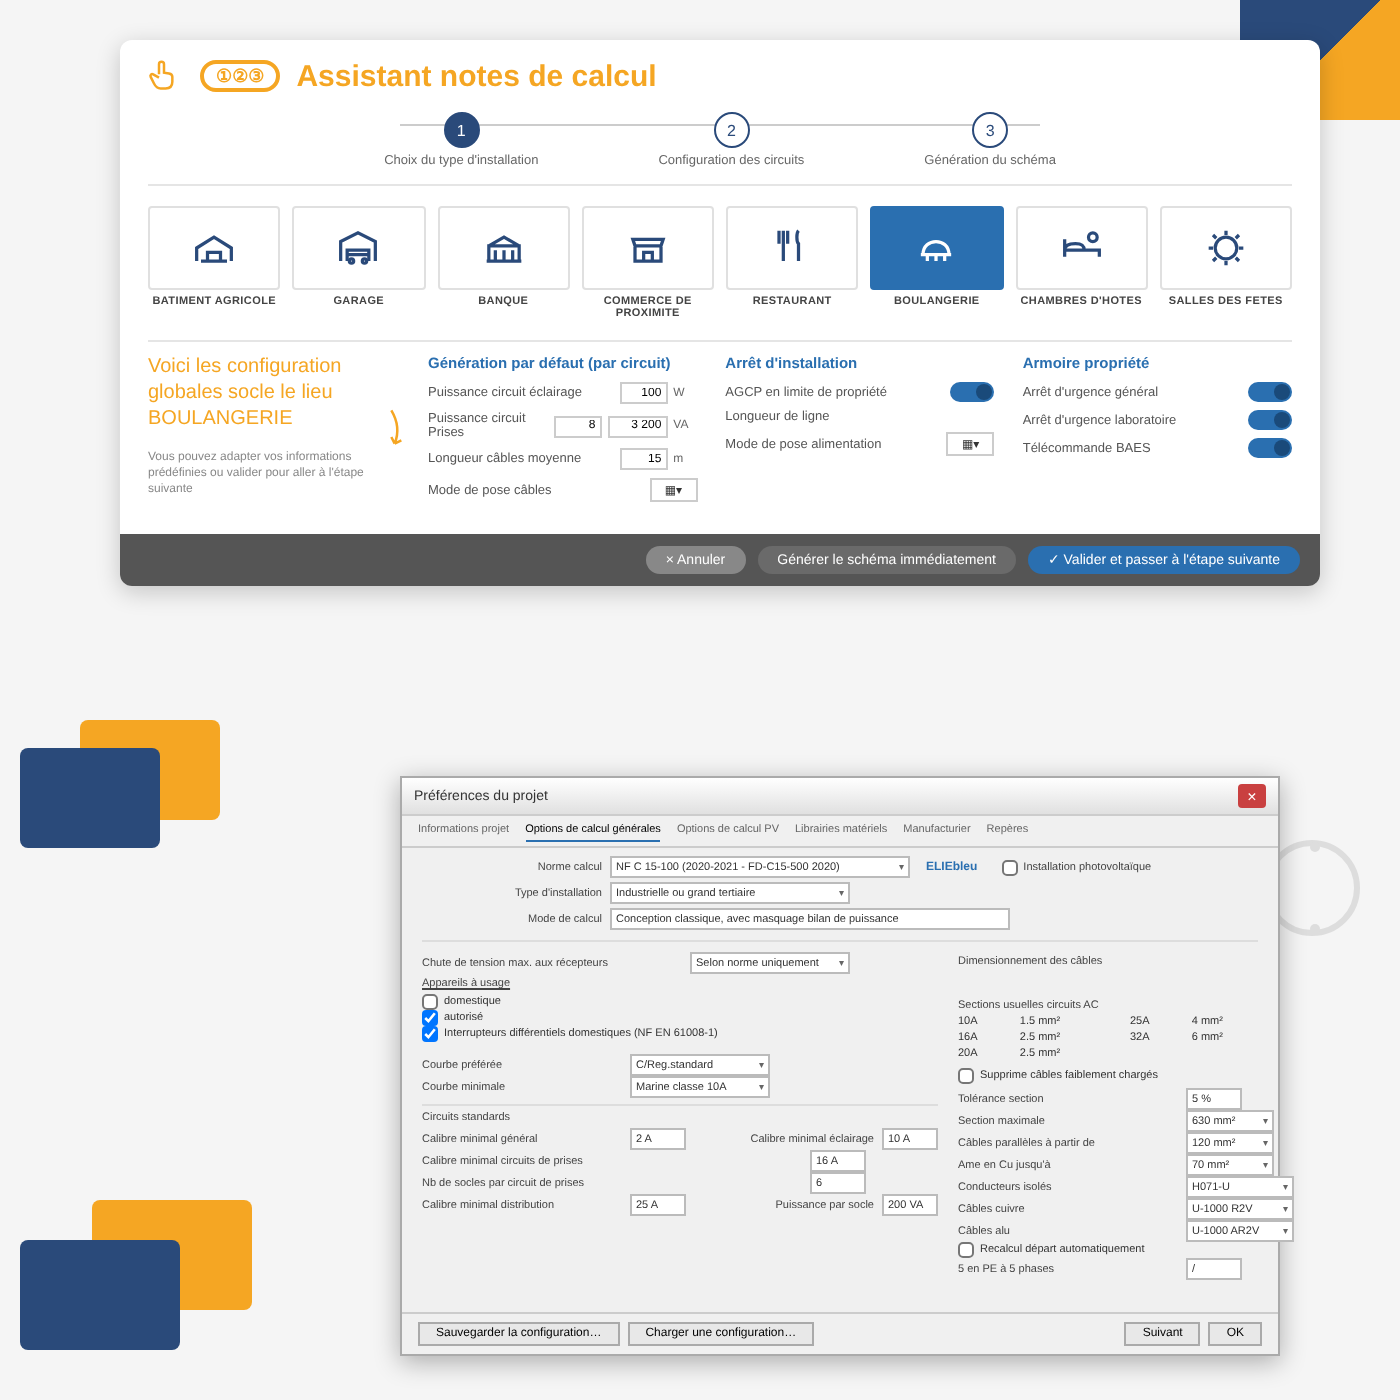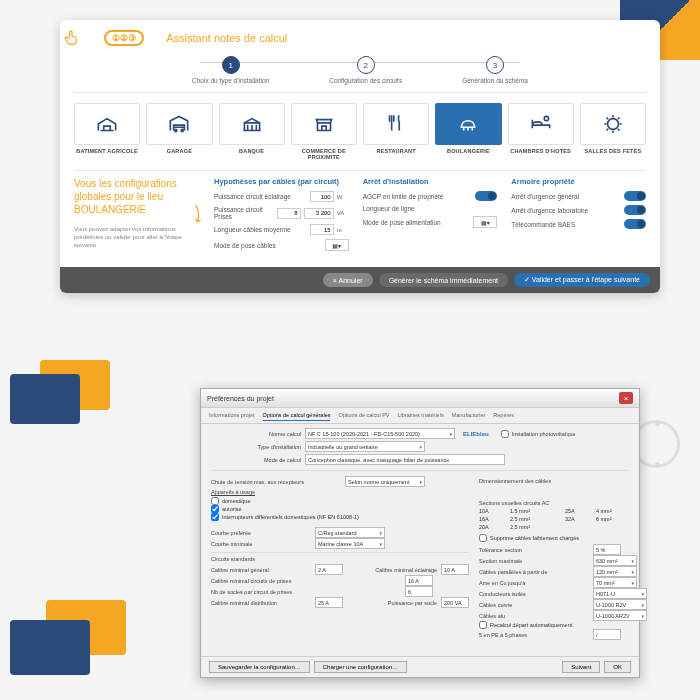--- a/index.html
+++ b/index.html
@@ -10,25 +10,25 @@
   .deco-mid .sq2 { position:absolute; width:70px; height:50px; background:#f5a623; border-radius:4px; top:0; left:30px;}
   .deco-bot { position: absolute; bottom: 10px; left: 10px; width: 140px; height: 90px; z-index:0;}
   .deco-bot .sq1 { position:absolute; width:80px; height:55px; background:#2a4a7a; border-radius:4px; top:20px; left:0;}
   .deco-bot .sq2 { position:absolute; width:80px; height:55px; background:#f5a623; border-radius:4px; top:0; left:36px;}
   .deco-right { position:absolute; top:420px; right:20px; width:48px; height:48px; border:3px solid #ddd; border-radius:50%; z-index:0;}
   .deco-right::before, .deco-right::after { content:''; position:absolute; width:5px; height:5px; background:#ddd; border-radius:50%; }
   .deco-right::before { top:-2px; left:20px; }
   .deco-right::after { bottom:-2px; left:20px; }
 
   .panel1 { position:absolute; top:20px; left:60px; width:600px; background:#fff; border-radius:6px; box-shadow:0 3px 12px rgba(0,0,0,0.2); z-index:2; font-size:8px; color:#333;}
-  .p1-head { display:flex; align-items:center; padding:8px 2px 4px; gap:22px;}
+  .p1-head { display:flex; align-items:center; padding:8px 12px 4px; gap:8px;}
   .hand-icon { width:20px; height:20px; position:relative;}
   .hand-icon svg { width:20px; height:20px;}
   .wizard-badge { color:#f5a623; font-size:9px; font-weight:bold; border:2px solid #f5a623; border-radius:10px; padding:1px 6px;}
-  .p1-title { color:#f5a623; font-weight:normal; font-size:11px;}
+  .p1-title { color:#f5a623; font-weight:bold; font-size:15px;}
   .steps { display:flex; justify-content:center; gap:60px; padding:4px 0 8px; position:relative;}
   .steps::before { content:''; position:absolute; top:10px; left:140px; right:140px; height:1px; background:#ccc;}
   .step { display:flex; flex-direction:column; align-items:center; gap:3px; z-index:1;}
   .step-circle { width:18px; height:18px; border-radius:50%; border:1px solid #2a4a7a; background:#fff; color:#2a4a7a; font-size:8px; display:flex; align-items:center; justify-content:center;}
   .step.active .step-circle { background:#2a4a7a; color:#fff;}
   .step-label { font-size:6.5px; color:#666; text-align:center;}
   .hr { border-top:1px solid #e5e5e5; margin:0 14px;}
   .tiles { display:flex; gap:6px; padding:10px 14px; justify-content:space-between;}
   .tile { flex:1; min-width:0; display:flex; flex-direction:column; gap:3px;}
   .tile-box { height:42px; border:1px solid #e0e0e0; background:#fff; display:flex; align-items:center; justify-content:center; border-radius:2px;}
@@ -193,34 +193,34 @@
             <path d="M12 4v2M12 18v2M4 12h2M18 12h2M6 6l1.5 1.5M16.5 16.5L18 18M18 6l-1.5 1.5M7.5 16.5L6 18"></path>
           </svg>
         </div>
         <div class="tile-label">SALLES DES FETES</div>
       </div>
     </div>
   <div class="hr"></div>
   <div class="config-row">
     <div class="config-left">
       <div class="script">
-        <span>Vous les configurations</span><br>
-        <span>globales pour le lieu</span><br>
+        <span>Voici les configuration</span><br>
+        <span>globales socle le lieu</span><br>
         <span>BOULANGERIE</span>
       </div>
       <div class="script-note">Vous pouvez adapter vos informations prédéfinies ou valider pour aller à l'étape suivante</div>
     </div>
     <div class="arrow-sep">
       <svg viewBox="0 0 12 30">
           <path d="M2 2 Q 8 12 4 22 M4 22l-2-4 M4 22l4-2"></path>
         </svg>
     </div>
     <div class="config-cols">
       <div class="cfg-col">
-        <h4>Hypothèses par câbles (par circuit)</h4>
+        <h4>Génération par défaut (par circuit)</h4>
         <div id="hyp-fields">
             <div class="field">
               <label>Puissance circuit éclairage</label>
               <input type="text" value="100" style="">
               <span class="unit">W</span>
             </div>
             <div class="field">
               <label>Puissance circuit Prises</label>
               <input type="text" value="8" style="">
               <input type="text" value="3 200" style="width: 30px;">

